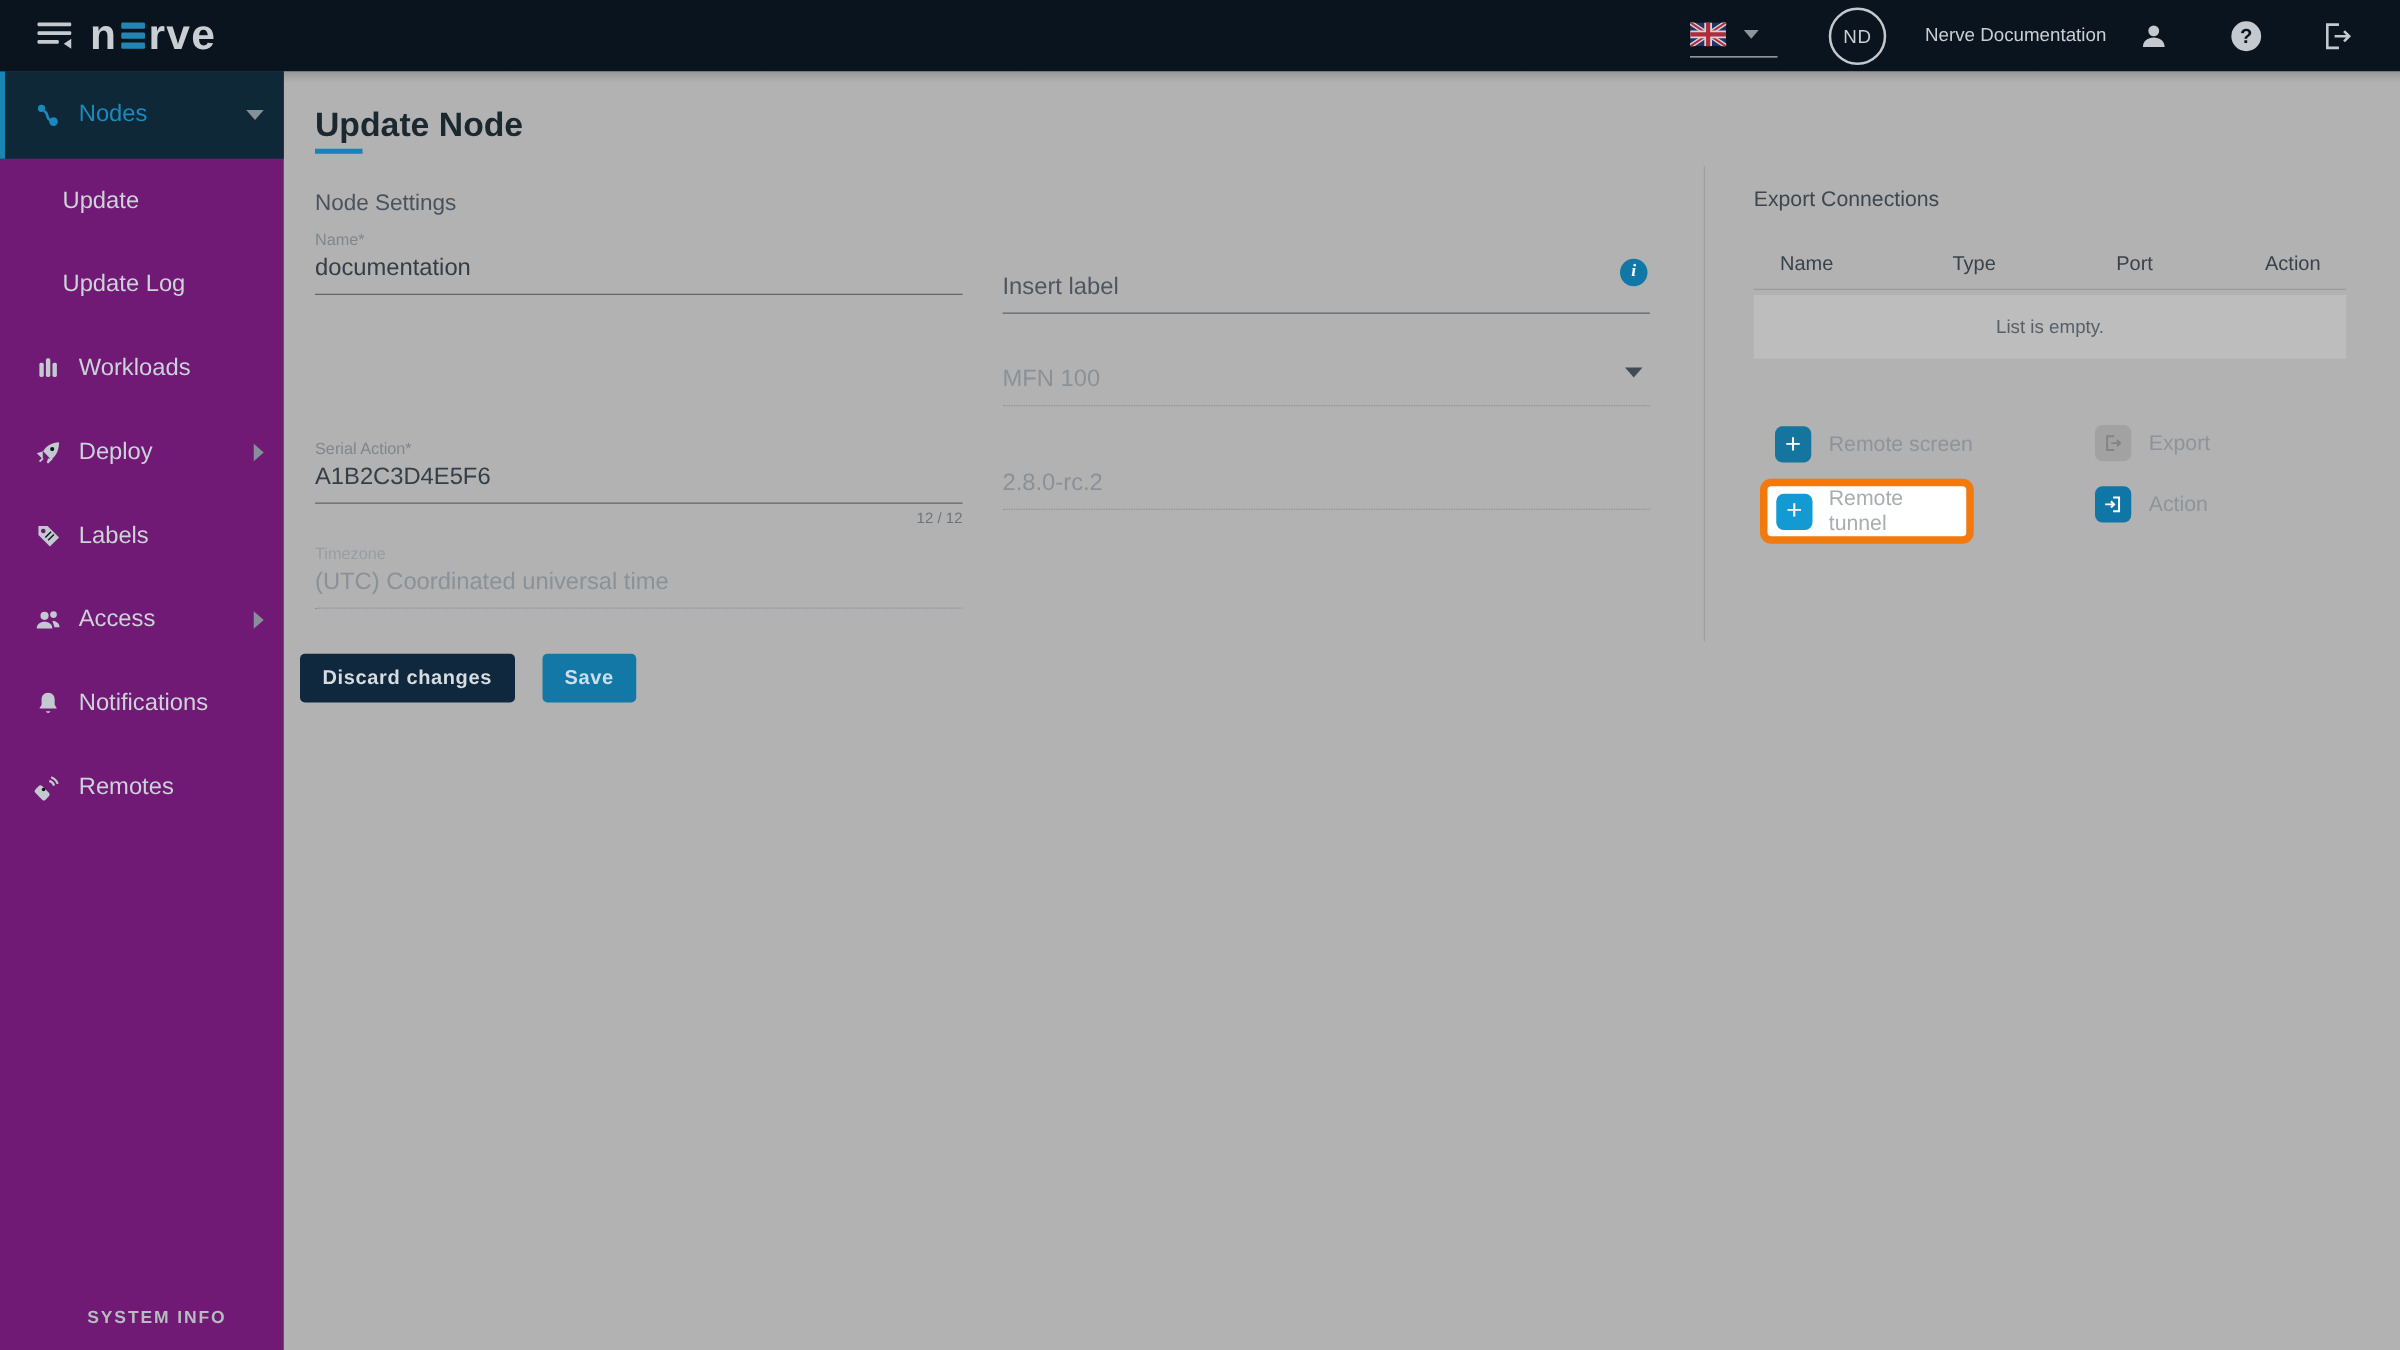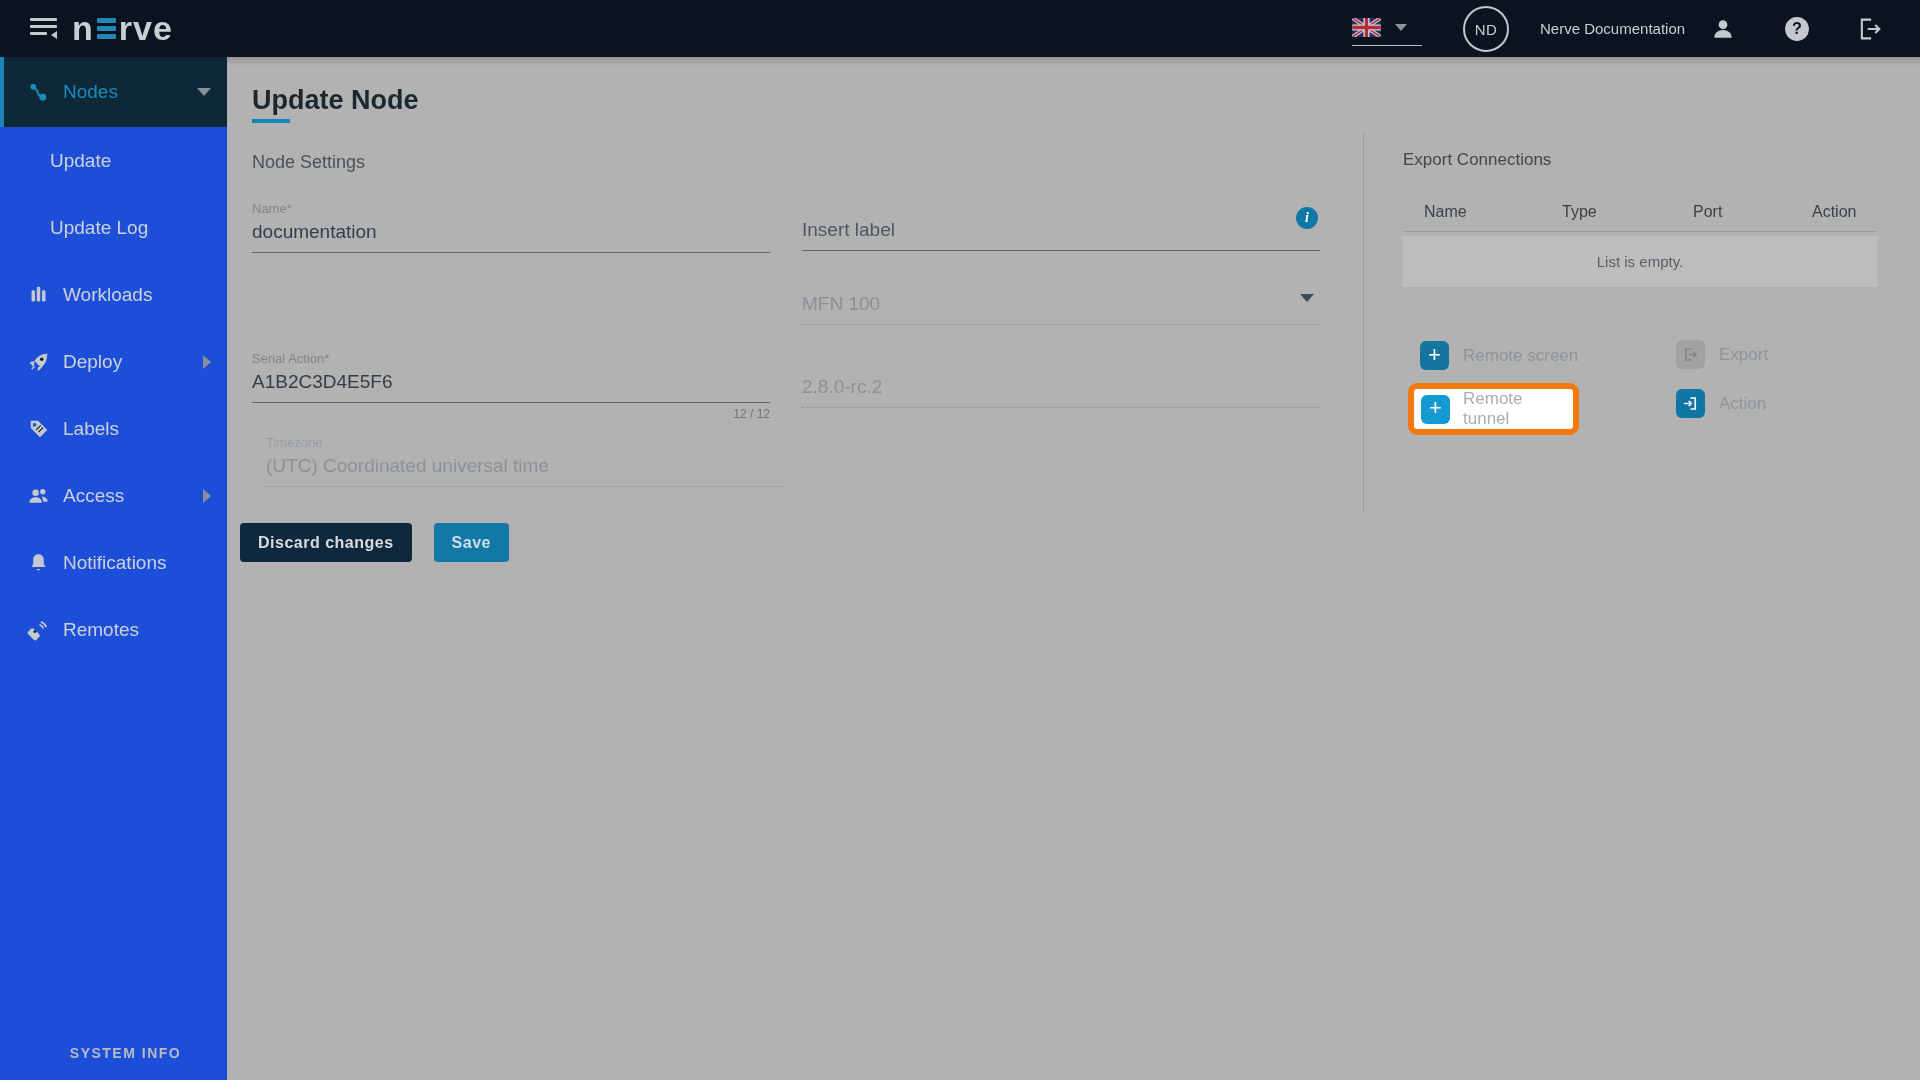--- a/index.html
+++ b/index.html
@@ -36,21 +36,21 @@
                    border-top:7px solid #8d959b; }
   .avatar { position:absolute; left:1463px; top:6px; width:46px; height:46px; border-radius:50%;
             border:2px solid #c2c8cd; color:#c9ced3; font-size:15px; display:flex; align-items:center;
             justify-content:center; letter-spacing:0.5px; cursor:pointer; }
   .account-name { position:absolute; left:1540px; top:0; height:57px; display:flex; align-items:center;
                   color:#c9ced3; font-size:15px; }
   .topbar-icon { position:absolute; top:0; height:57px; display:flex; align-items:center; cursor:pointer; }
   .topbar-icon svg { display:block; }
 
   
-  .sidebar { position:absolute; top:57px; left:0; width:227px; height:1023px; background:#1d4ed8; z-index:10; }
+  .sidebar { position:absolute; top:57px; left:0; width:227px; height:1023px; background:#701a75; z-index:10; }
   .nav-item { height:67px; display:flex; align-items:center; padding-left:27px; cursor:pointer;
               color:#ccd2d7; font-size:19px; }
   .nav-item .nicon { width:23px; height:23px; margin-right:13px; flex:0 0 23px; display:flex;
                      align-items:center; justify-content:center; }
   .nav-item.active { height:70px; background:#0e2838; border-left:4px solid #1b84b4; padding-left:23px;
                      color:#1a8abe; }
   .nav-item.sub { padding-left:50px; }
   .nav-caret-down { margin-left:auto; margin-right:16px; width:0; height:0;
                     border-left:7px solid transparent; border-right:7px solid transparent;
                     border-top:8px solid #87909a; }
@@ -274,33 +274,33 @@
   </div>
 
   <div class="system-info">SYSTEM INFO</div>
 </nav>
 
 <main class="main">
   <h1 class="page-title">Update Node</h1>
   <div class="title-accent"></div>
   <div class="section-title">Node Settings</div>
 
-  <div class="fgroup col-left" style="top:144px;">
+  <div class="fgroup col-left" style="top:127px;">
     <label class="flabel">Name*</label>
     <input class="finput" type="text" value="documentation" style="">
   </div>
 
 
   <div class="fgroup col-left" style="top:294px;">
     <label class="flabel">Serial Action*</label>
     <input class="finput" type="text" value="A1B2C3D4E5F6" style="">
     <div class="fcounter">12 / 12</div>
   </div>
 
-  <div class="fgroup col-left" style="top:378px;margin-left:14px;">
+  <div class="fgroup col-left" style="top:378px;">
     <label class="flabel disabled">Timezone</label>
     <input class="finput disabled" type="text" disabled="" value="(UTC) Coordinated universal time" style="">
   </div>
 
   <div class="btn-row">
     <button class="btn btn-discard">Discard changes</button>
     <button class="btn btn-save">Save</button>
   </div>
 
   <div class="fgroup col-right" style="top:150px;">

